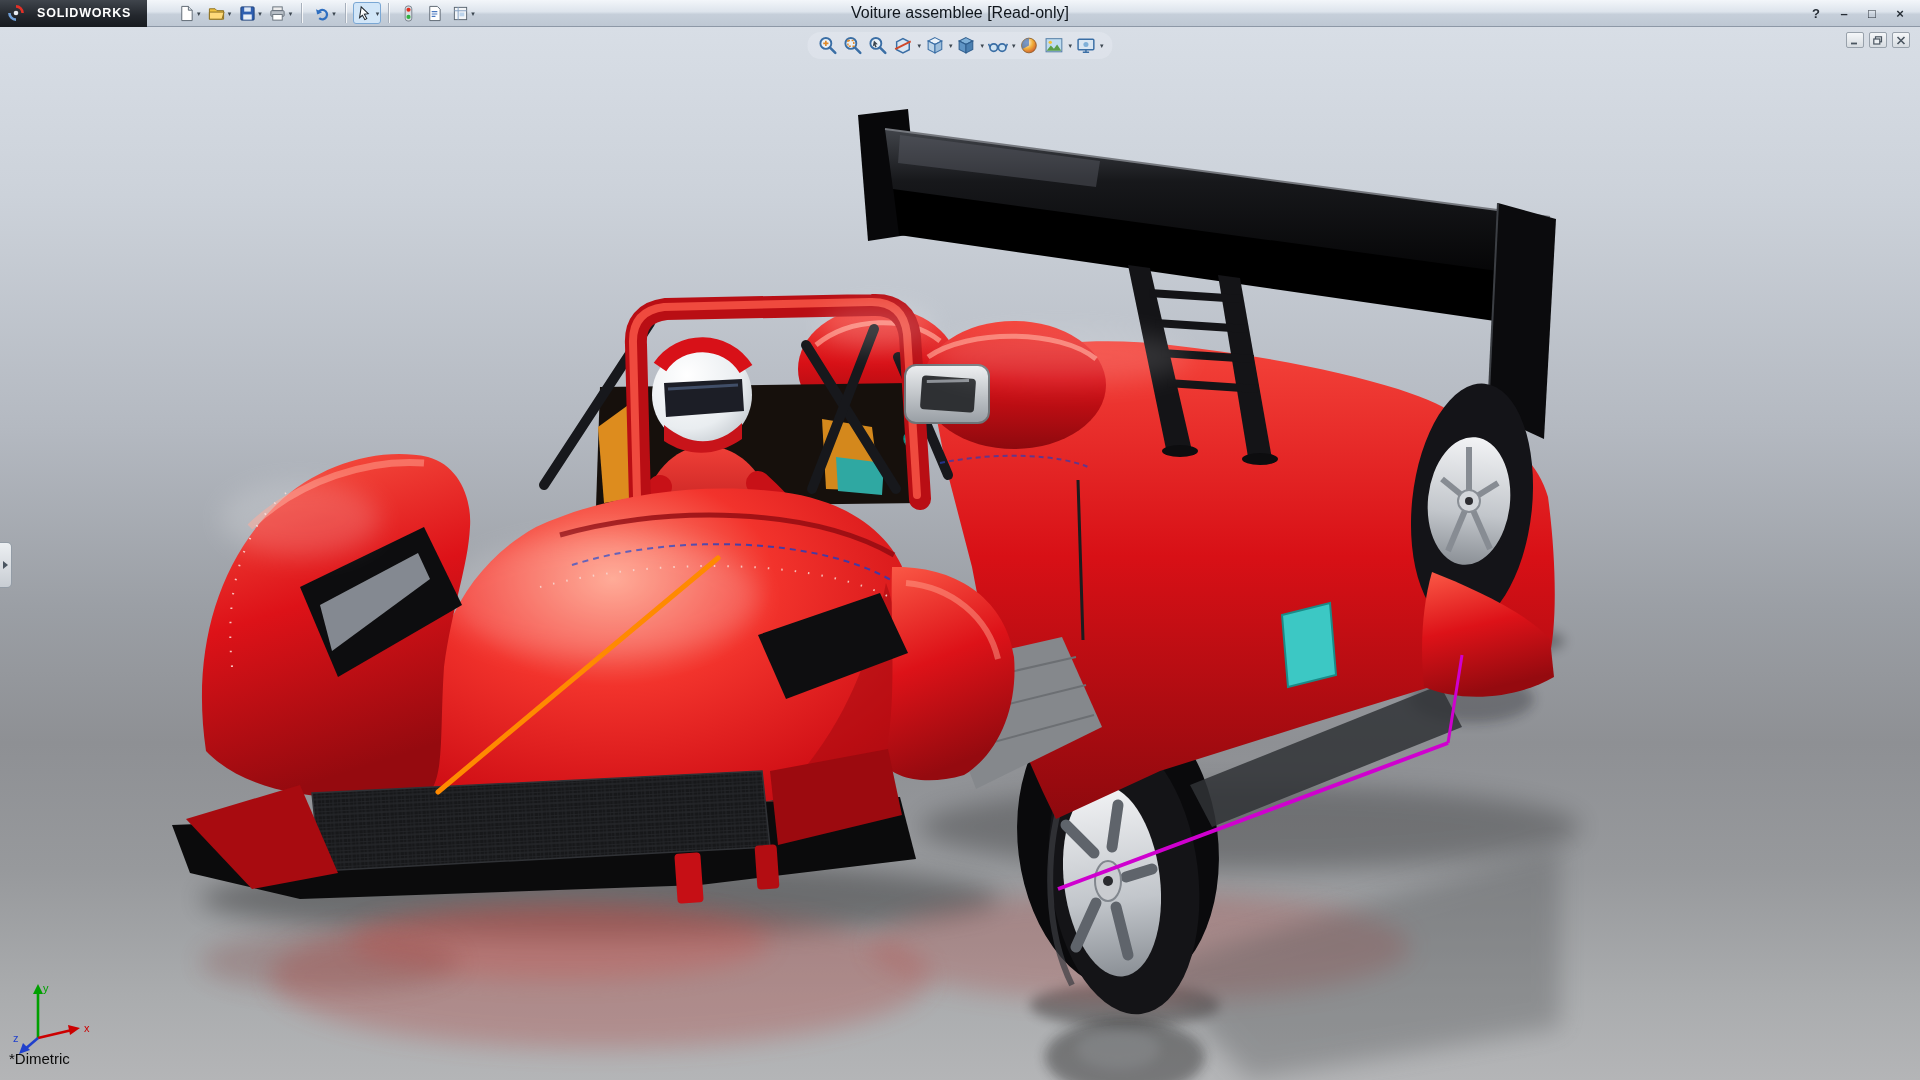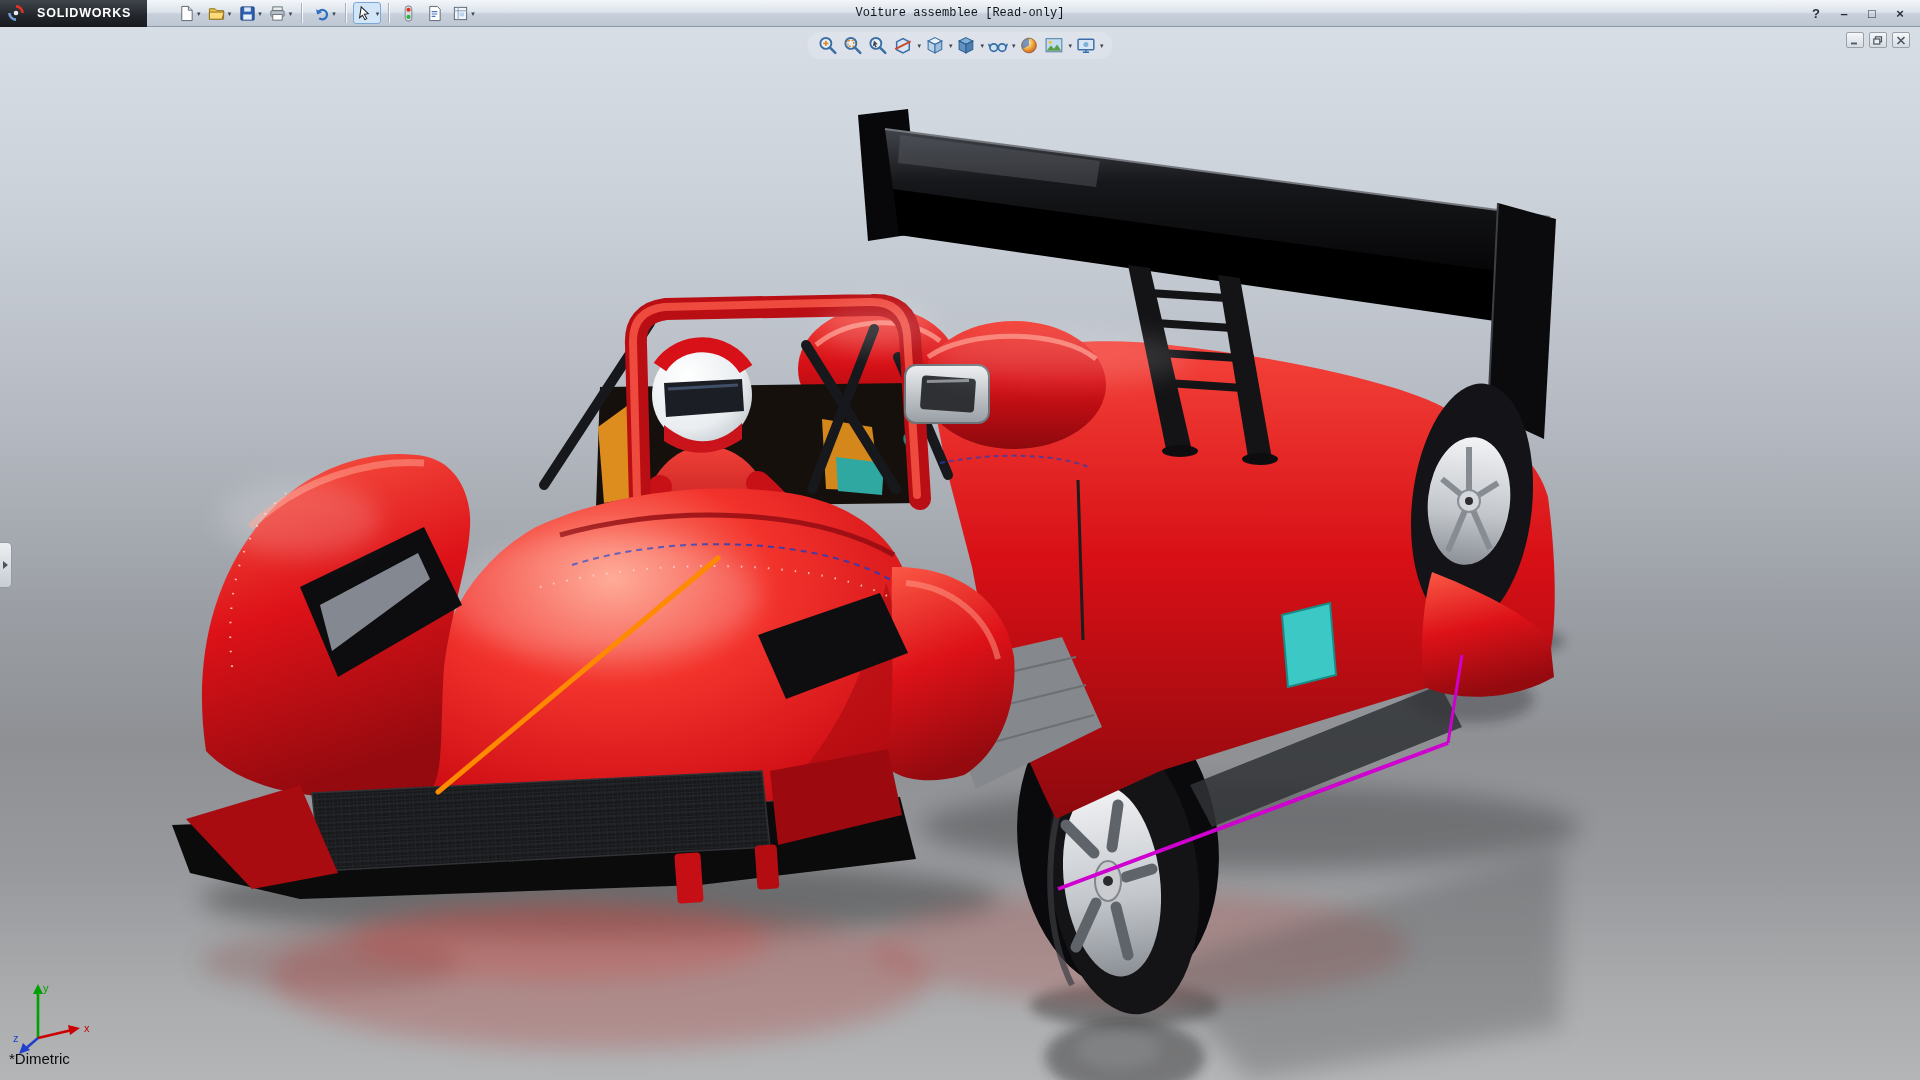--- a/index.html
+++ b/index.html
@@ -8,21 +8,21 @@
   
   .titlebar { position:relative; height:27px; background:linear-gradient(#f3f6fa,#dde4ec 45%,#c6cfda 55%,#bec8d4); border-bottom:1px solid #8d98a6; display:flex; align-items:center; }
   .brand { height:41px; background:linear-gradient(#4c525a,#23272d 55%,#101317); color:#fff; display:flex; align-items:center; gap:13px; padding:0 16px 0 8px; font-weight:bold; font-size:12.5px; letter-spacing:0.8px; }
   .main-toolbar { display:flex; align-items:center; margin-left:26px; height:27px; }
   .tb-group { display:flex; align-items:center; margin:0 1px; padding:1px 2px; border-radius:3px; }
   .tb-group.pressed { background:#d2e6f8; border:1px solid #7aa7d4; padding:0 1px; }
   .tbtn { width:20px; height:20px; border:none; background:transparent; display:flex; align-items:center; justify-content:center; padding:0; }
   .tbtn svg { width:17px; height:17px; }
   .caret { font-size:7px; color:#3c4650; margin-left:1px; line-height:1; }
   .tsep { width:1px; height:20px; background:#a7b0bc; box-shadow:1px 0 0 rgba(255,255,255,.8); margin:0 6px; }
-  .title-text { position:absolute; left:50%; top:50%; transform:translate(-50%,-50%); font-size:12px; color:#10161c; white-space:nowrap;font-family:Liberation Mono, monospace; }
+  .title-text { position:absolute; left:50%; top:50%; transform:translate(-50%,-50%); font-size:16px; color:#10161c; white-space:nowrap; }
   .win-controls { position:absolute; right:8px; top:0; height:27px; display:flex; align-items:center; gap:4px; }
   .win-controls button { background:none; border:none; width:24px; height:22px; font-size:13px; color:#272e36; font-weight:bold; }
 
   
   .viewport { position:relative; width:1920px; height:1053px;
     background:linear-gradient(180deg,#d8dee6 0%,#ccd2da 16%,#b4b9c1 38%,#9b9fa5 55%,#8e9094 68%,#97999c 80%,#aaacae 92%,#b4b5b7 100%); }
   .car { position:absolute; left:0; top:0; }
 
   .hud { position:absolute; top:5px; left:50%; transform:translateX(-50%); display:flex; align-items:center; gap:2px; padding:2px 9px; border-radius:13px; background:rgba(238,243,248,0.30); }
   .hbtn { display:flex; align-items:center; background:transparent; border:none; padding:1px; }

